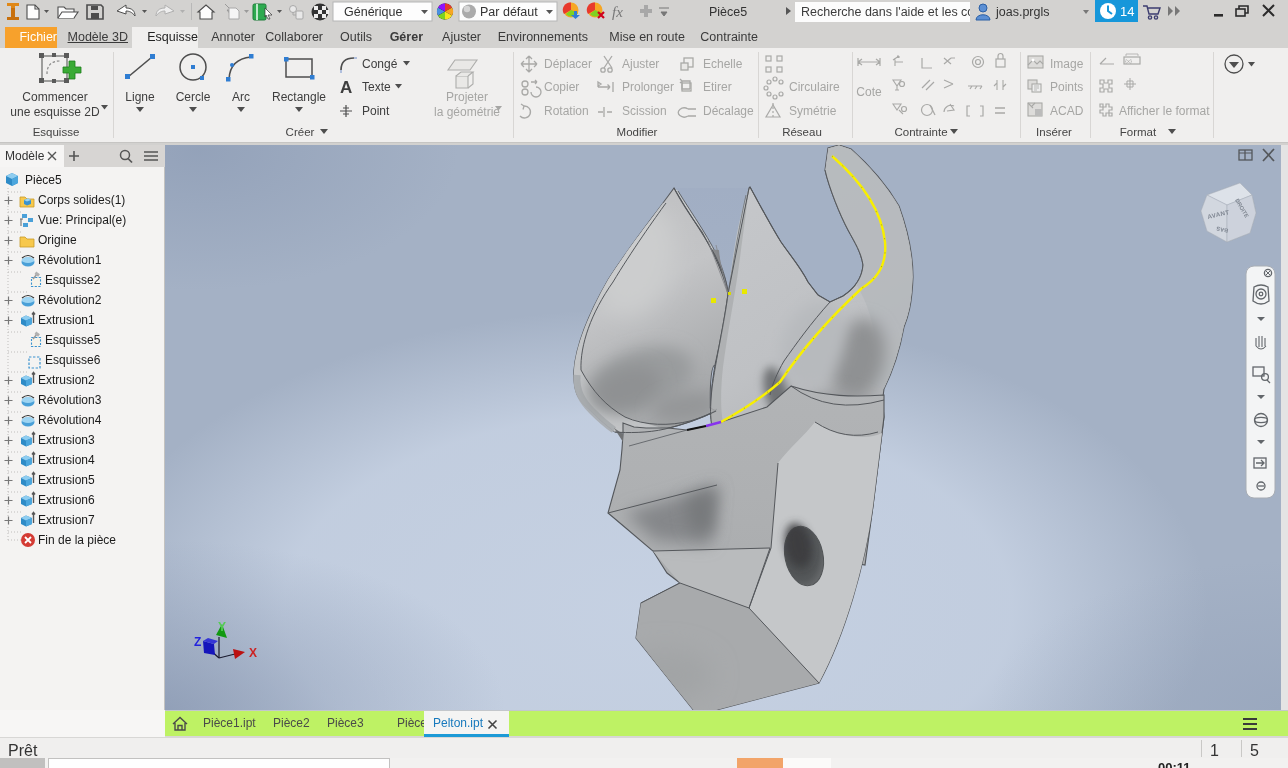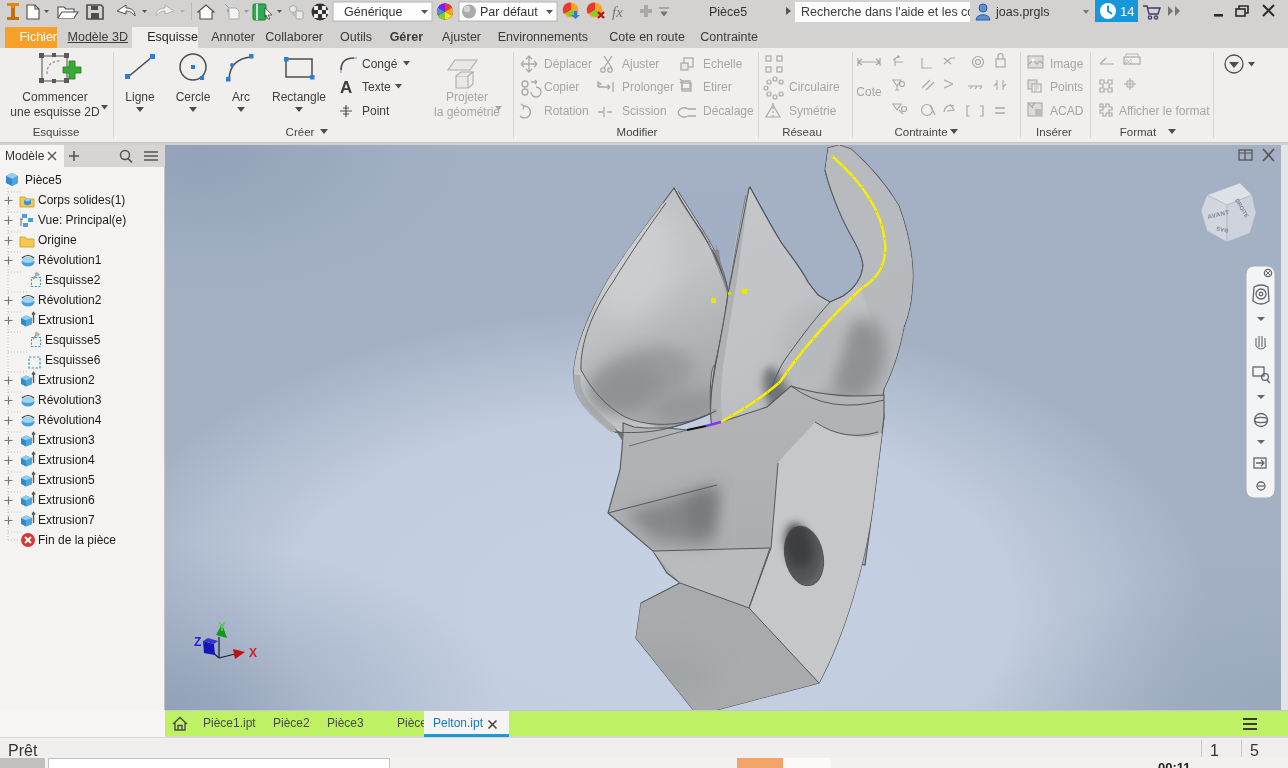--- a/index.html
+++ b/index.html
@@ -134,21 +134,21 @@
 <div class="abs" id="tabrow">
   <div class="rtab" style="left:5px;width:52px;background:#f7a12c;color:#fff;">Fichier</div>
   <div class="rtab" style="left:62px;width:66px;text-decoration:underline;">Modèle 3D</div>
   <div class="rtab" style="left:132px;width:66px;background:#f0efee;color:#222;">Esquisse</div>
   <div class="rtab" style="left:203px;width:52px;">Annoter</div>
   <div class="rtab" style="left:261px;width:62px;">Collaborer</div>
   <div class="rtab" style="left:330px;width:42px;">Outils</div>
   <div class="rtab" style="left:383px;width:40px;font-weight:bold;">Gérer</div>
   <div class="rtab" style="left:431px;width:50px;">Ajuster</div>
   <div class="rtab" style="left:492px;width:96px;">Environnements</div>
-  <div class="rtab" style="left:599px;width:86px;">Cote en route</div>
+  <div class="rtab" style="left:599px;width:86px;">Mise en route</div>
   <div class="rtab" style="left:692px;width:66px;">Contrainte</div>
 </div>
 <div class="abs" id="ribbon"></div>
 <svg class="abs" style="left:0;top:48px;" width="1288" height="95" viewBox="0 0 1288 95">
 <g fill="#d8d6d4">
       <rect x="113" y="4" width="1" height="86"></rect>
       <rect x="513" y="4" width="1" height="86"></rect>
       <rect x="758" y="4" width="1" height="86"></rect>
       <rect x="852" y="4" width="1" height="86"></rect>
       <rect x="1020" y="4" width="1" height="86"></rect>

